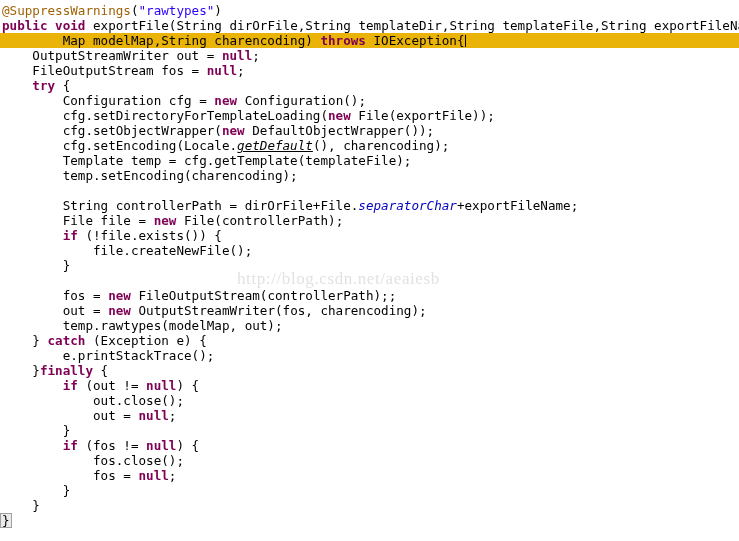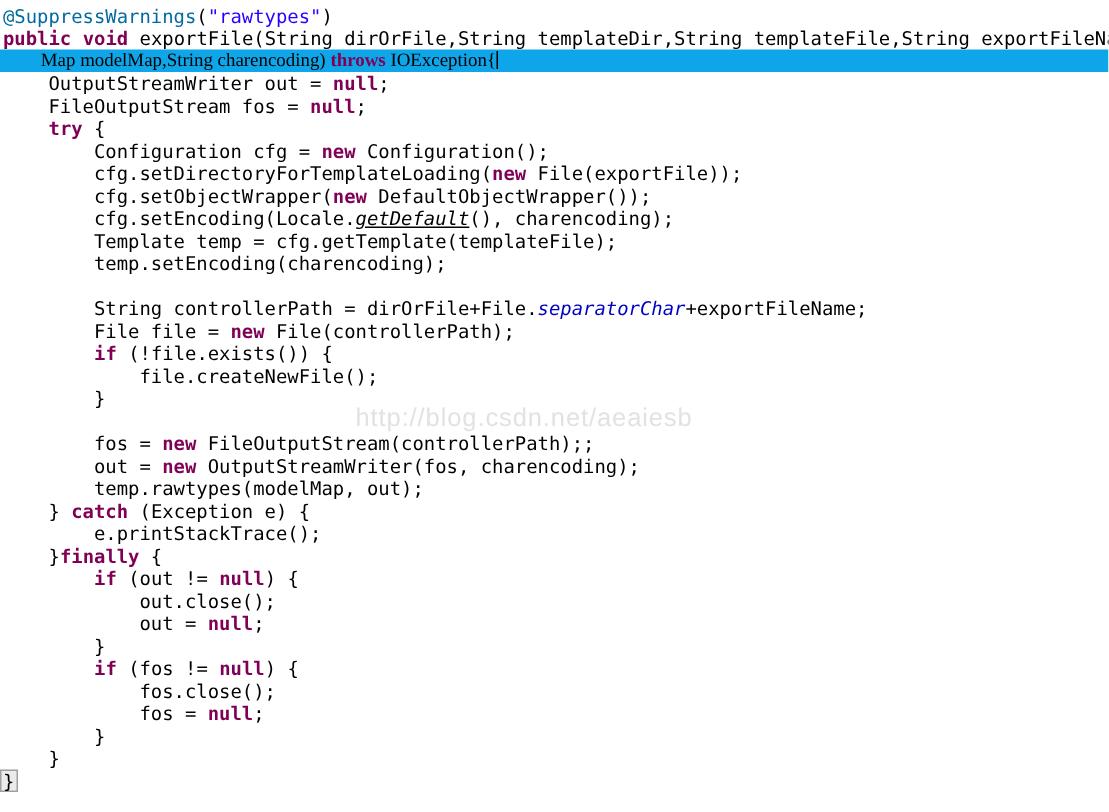--- a/index.html
+++ b/index.html
@@ -37,28 +37,27 @@
     height: 15px;
     line-height: 15px;
     font-size: 12.6px;
     white-space: pre;
     color: #000000;
     padding-left: 2px;
     letter-spacing: 0px;
   }
 
   .line.current {
-    background: #0ea5e9;
-    font-family: Liberation Serif, serif;
+    background: #eab308;
   }
 
   
   .kw       { color: #7f0055; font-weight: bold; }
   .str      { color: #2a00ff; }
-  .ann      { color: #0369a1; }
+  .ann      { color: #a16207; }
   .stat     { color: #0000c0; font-style: italic; }
   .statm    { color: #000000; font-style: italic; text-decoration: underline; }
   .plain    { color: #000000; }
 
   
   .caret {
     display: inline-block;
     width: 1px;
     height: 12px;
     background: #000000;
@@ -74,21 +73,21 @@
     padding: 0 1px;
     margin-left: -2px;
     line-height: 13px;
   }
 
   #watermark {
     position: absolute;
     left: 237px;
     top: 269px;
     z-index: 1;
-    font-family: Liberation Sans, sans-serif;
+    font-family: Liberation Serif, serif;
     font-size: 17px;
     letter-spacing: 0.6px;
     color: #e2e2e2;
     white-space: pre;
     user-select: none;
     pointer-events: none;
   }
 </style>
 </head>
 <body>

